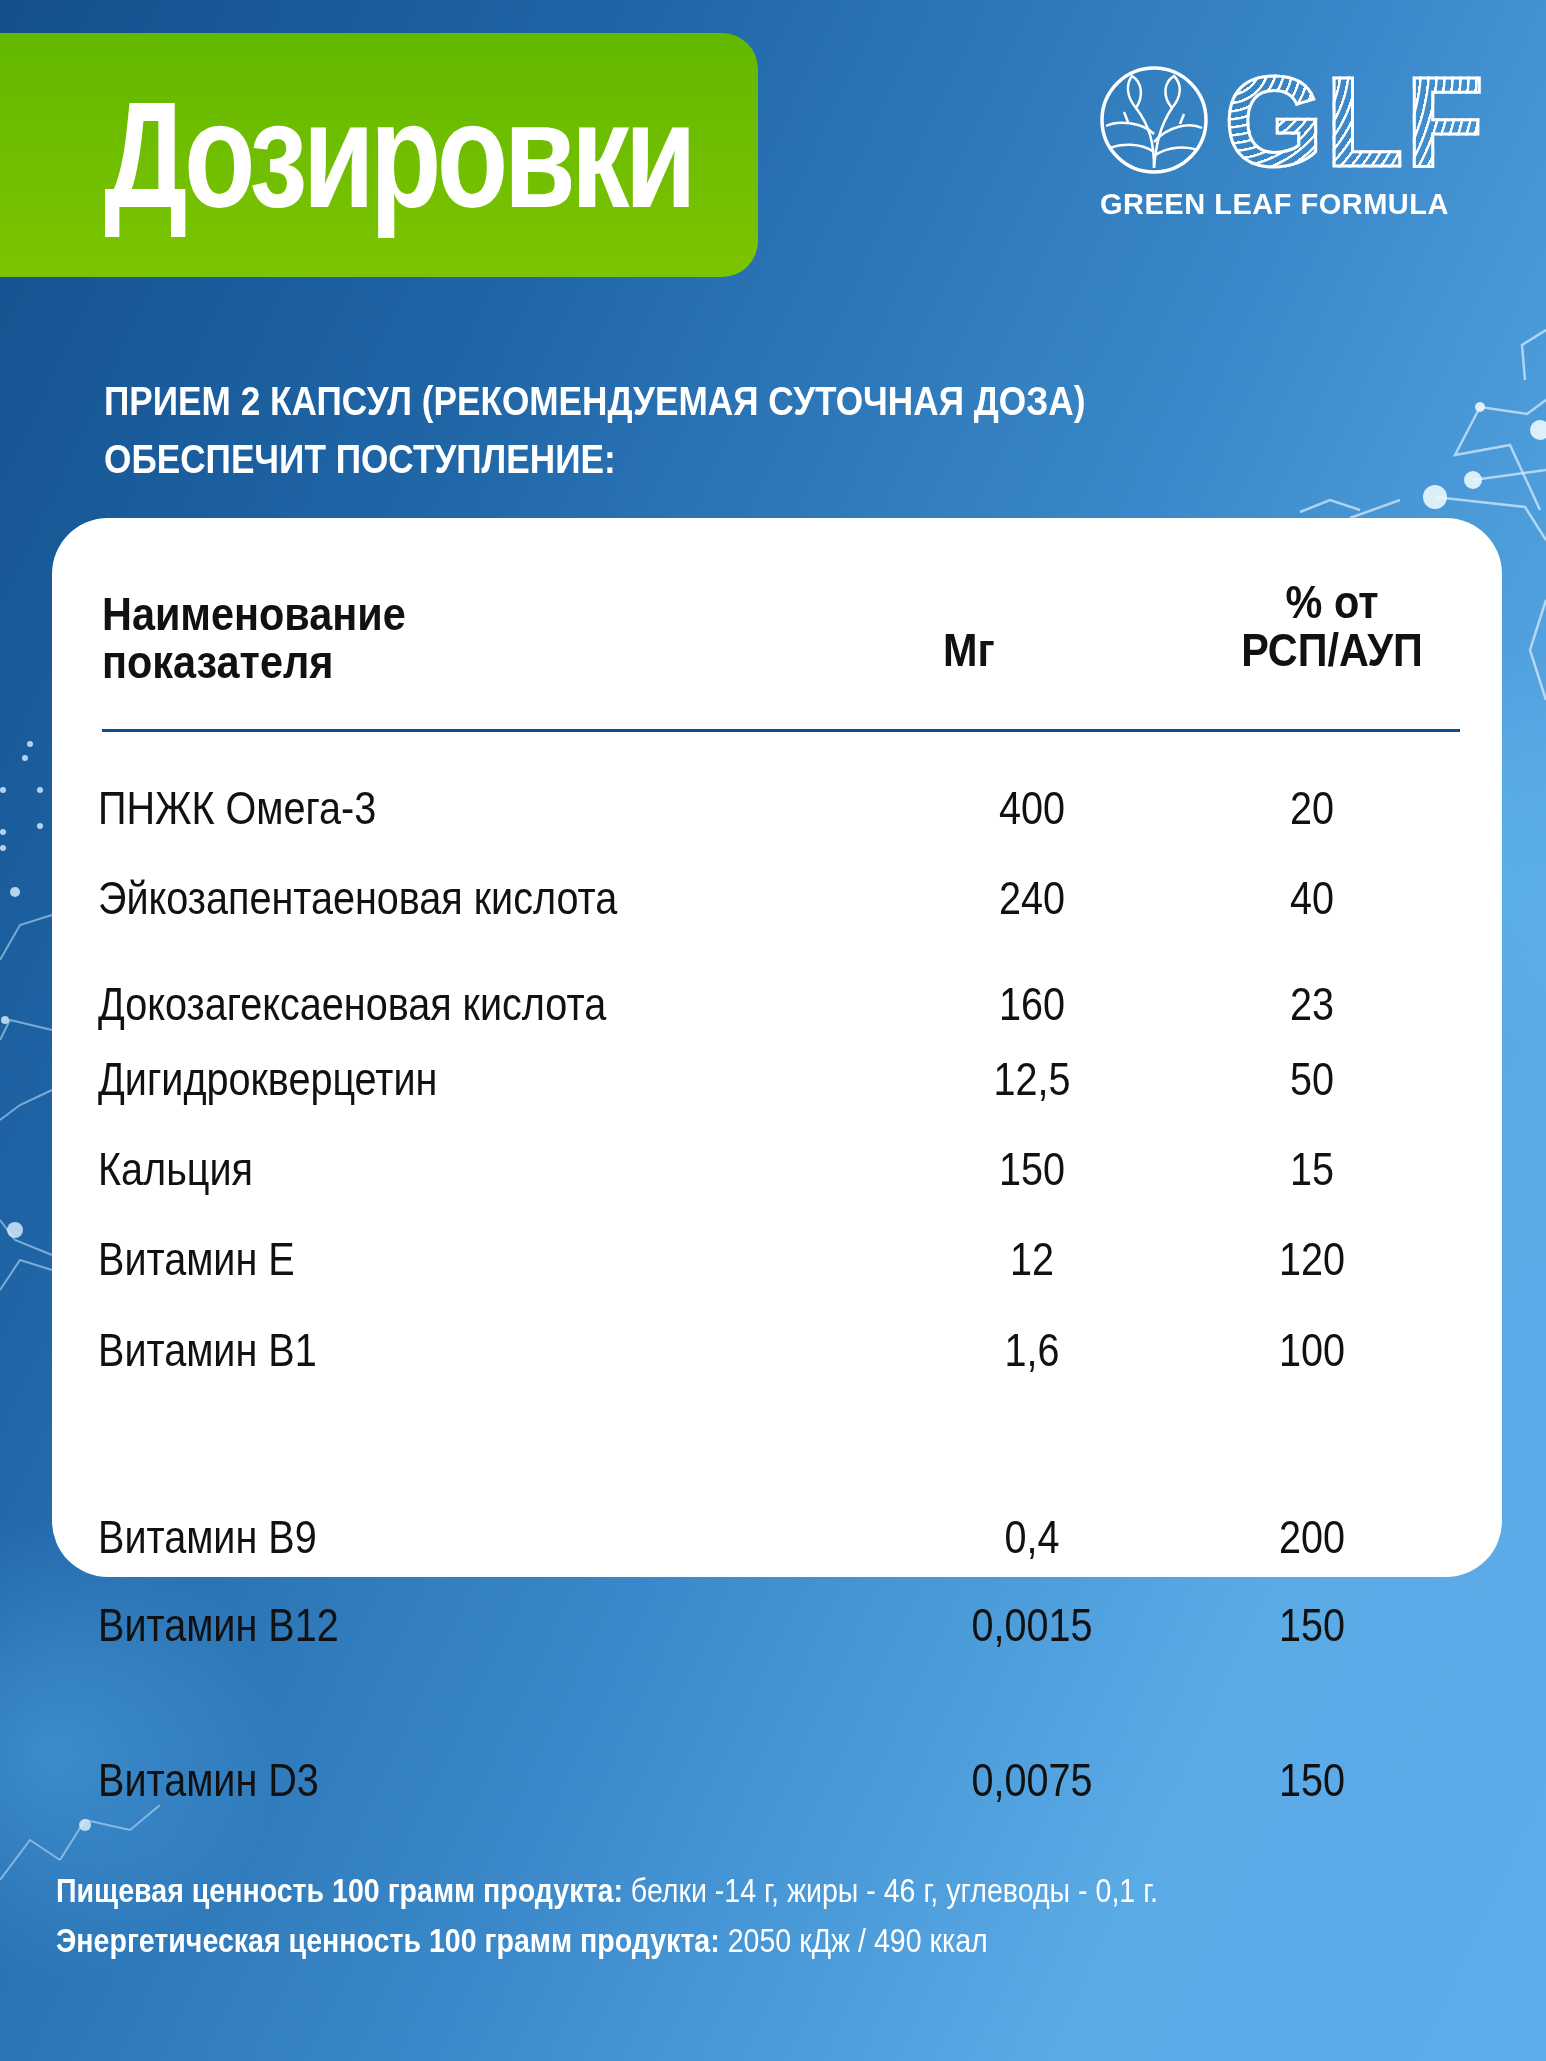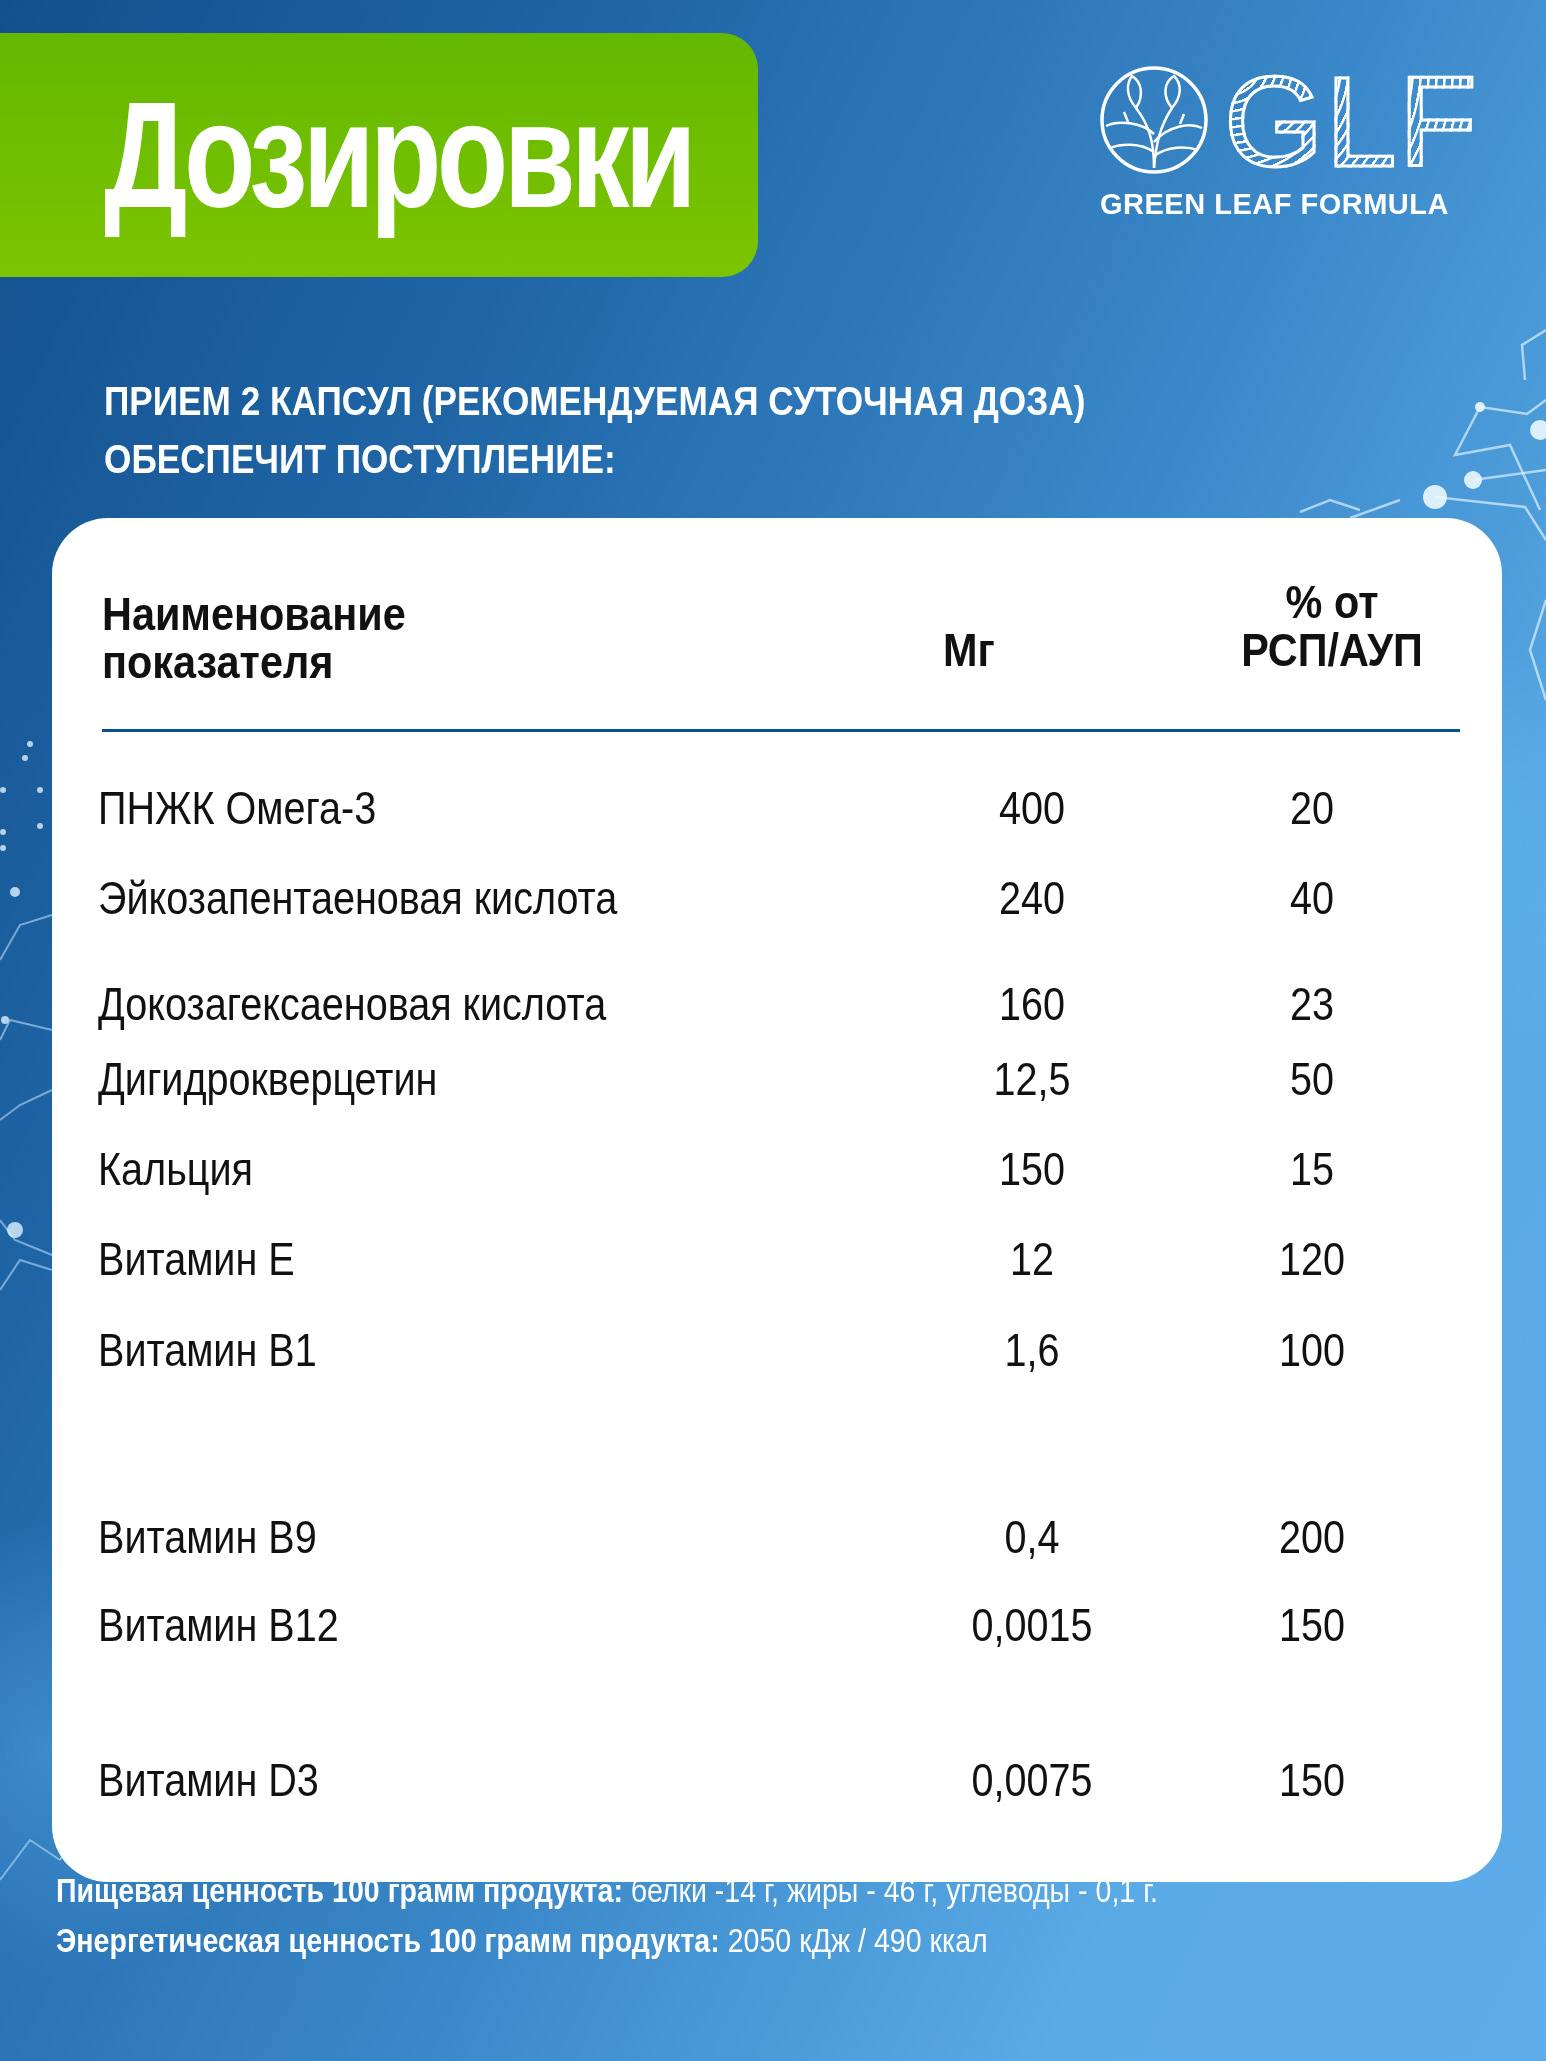--- a/index.html
+++ b/index.html
@@ -29,40 +29,40 @@
       font-family: "Liberation Sans Narrow", "Liberation Sans", sans-serif;
       font-size: 150px; font-weight: bold; color: #fff;
       letter-spacing: -6px; line-height: 1;
       transform: scaleX(0.78); transform-origin: left top;
     }
 
     .logo { position: absolute; left: 1098px; top: 64px; width: 380px; height: 160px; }
     .logo-circle { position: absolute; left: 0; top: 0; width: 112px; height: 112px; }
     .logo-letters {
       position: absolute; left: 126px; top: -6px;
-      font-size: 128px; font-weight: normal; color: transparent;
+      font-size: 128px; font-weight: bold; color: transparent;
       -webkit-text-stroke: 3px #fff; letter-spacing: 2px; line-height: 1;
       background: repeating-radial-gradient(circle at 4px 4px, #fff 0 2px, transparent 3px 8px);
       -webkit-background-clip: text; background-clip: text;
     }
     .logo-sub {
       position: absolute; left: 2px; top: 124px;
       font-size: 29px; font-weight: bold; color: #fff; letter-spacing: 0.5px;
       white-space: nowrap;
     }
 
     .intro {
       position: absolute; left: 104px; top: 372px;
       color: #fff; font-weight: bold; font-size: 40px; line-height: 58px;
       transform: scaleX(0.88); transform-origin: left top;
       white-space: nowrap;
     }
 
     .card {
-      position: absolute; left: 52px; top: 518px; width: 1450px; height: 1364px;
+      position: absolute; left: 52px; top: 518px; width: 1450px; height: 1059px;
       background: #fff; border-radius: 56px;
     }
     .th {
       position: absolute; color: #111; font-weight: bold; font-size: 46px; line-height: 48px;
       transform: scaleX(0.9); transform-origin: left top;
     }
     .th-name { left: 50px; top: 72px; }
     .th-mg { left: 891px; top: 108px; }
     .th-pct { left: 1145px; top: 60px; text-align: center; width: 270px; transform-origin: center top; }
     .divider {

